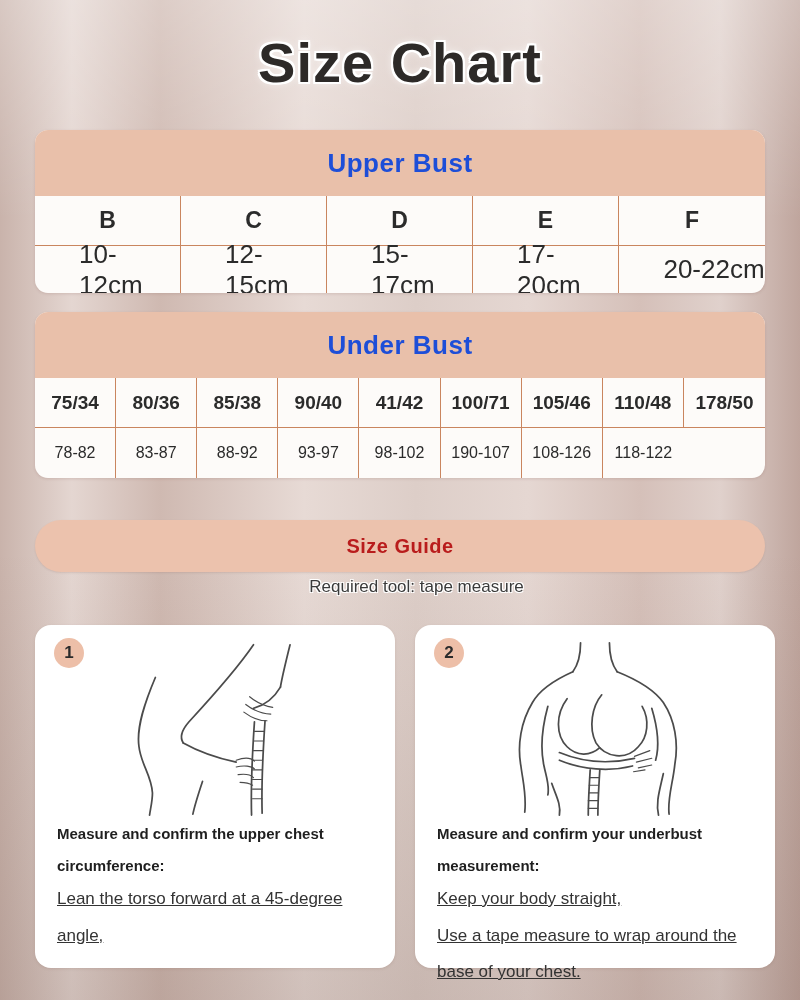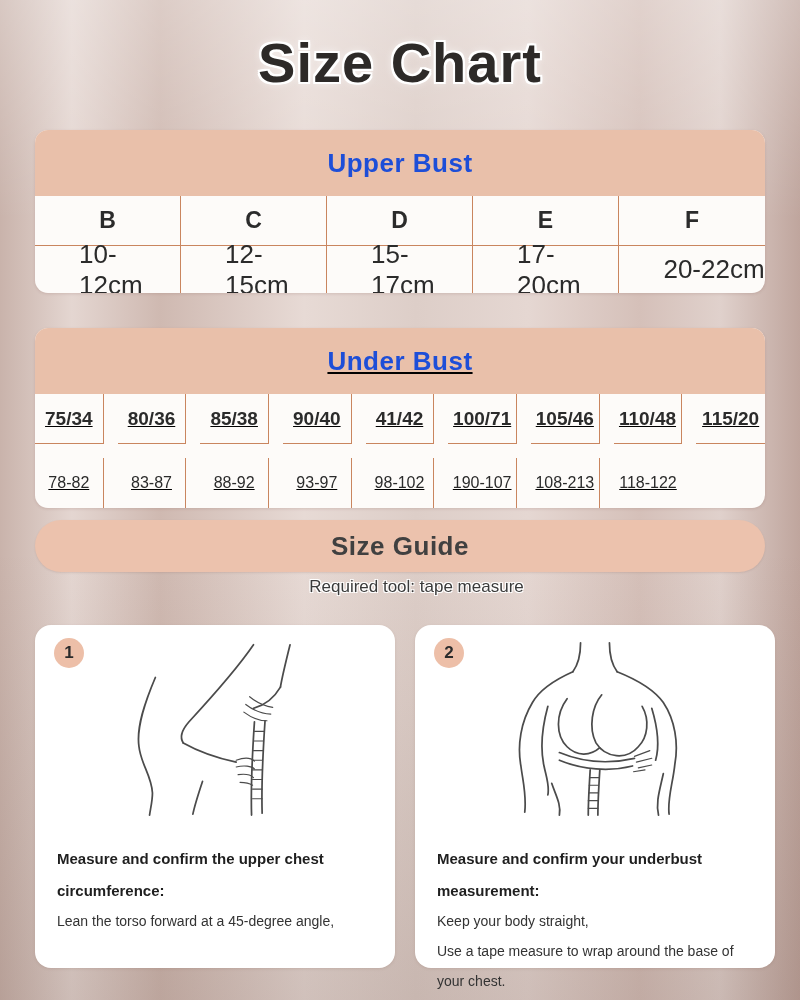--- a/index.html
+++ b/index.html
@@ -24,39 +24,39 @@
 
   .size-table {
     position:absolute; left:35px; width:730px; border-radius:13px; overflow:hidden;
     background:#fdfbf9; box-shadow:0 1px 3px rgba(120,80,70,.18);
   }
   .size-table .thead {
     height:66px; background:#e9c0aa; display:flex; align-items:center; justify-content:center;
     font-size:26px; font-weight:bold; color:#1d4ed8; letter-spacing:.5px;
   }
   .grid5 { display:grid; grid-template-columns:repeat(5,1fr); }
-  .grid9 { display:grid; grid-template-columns:repeat(9,1fr);gap:14px; }
+  .grid9 { display:grid; grid-template-columns:repeat(9,1fr); }
   .cell {
     display:flex; align-items:center; justify-content:center; color:#2b2b2b;
     border-right:1px solid #c9855f;
   }
   .cell.lastcol { border-right:none; }
   .cell.toprow { border-bottom:1px solid #c9855f; }
   .t1 .cell.toprow { height:50px; font-size:23px; font-weight:bold; }
   .t1 .cell.botrow { height:47px; font-size:26px;padding-left:44px; }
   .t2 .cell.toprow { height:50px; font-size:19px; font-weight:bold; }
   .t2 .cell.botrow { height:50px; font-size:16px; }
 
   #upper-table { top:130px; }
-  #under-table { top:328px;text-decoration:underline; }
+  #under-table { top:312px; }
 
   .pill {
     position:absolute; left:35px; top:520px; width:730px; height:52px; border-radius:26px;
     background:#ecc2ad; display:flex; align-items:center; justify-content:center;
-    font-size:26px; font-weight:bold; color:#404040; letter-spacing:.5px;
+    font-size:20px; font-weight:bold; color:#b91c1c; letter-spacing:.5px;
     box-shadow:0 1px 2px rgba(120,80,70,.15);
   }
   .subtitle {
     position:absolute; top:577px; left:0; width:100%; text-align:center;
     font-size:17px; color:#3a3a3a;
     text-shadow:-1px -1px 0 #fff,1px -1px 0 #fff,-1px 1px 0 #fff,1px 1px 0 #fff;
     padding-left:33px;
   }
 
   .card {
@@ -65,23 +65,23 @@
   }
   #card-1 { left:35px; }
   #card-2 { left:415px; }
   .badge {
     position:absolute; top:13px; left:19px; width:30px; height:30px; border-radius:50%;
     background:#edbfa8; display:flex; align-items:center; justify-content:center;
     font-size:17px; font-weight:bold; color:#2b2b2b;
   }
   .illus { position:absolute; top:14px; left:20px; width:320px; height:178px; }
   .illus svg { width:100%; height:100%; }
-  .card-text { position:absolute; top:210px; left:0; width:100%; padding:8px 22px 0 22px; }
+  .card-text { position:absolute; top:185px; left:0; width:100%; padding:8px 22px 0 22px; }
   .card-text .heading { font-size:15px; font-weight:bold; color:#1f1f1f; line-height:2.1; }
-  .card-text .line { font-size:14px; color:#333333; line-height:2.15; }
+  .card-text .line { font-size:17px; color:#333333; line-height:2.15;text-decoration:underline; }
 
   .sketch { stroke:#4b4b4b; stroke-width:1.8; fill:none; stroke-linecap:round; stroke-linejoin:round; }
   .sketch-thin { stroke:#4b4b4b; stroke-width:1.2; fill:none; stroke-linecap:round; }
 </style>
 </head>
 <body>
 
 <div class="page">
 
   <div class="title">Size Chart</div>
@@ -106,28 +106,28 @@
     <div class="thead">Under Bust</div>
     <div class="grid9">
       <div class="cell toprow">75/34</div>
       <div class="cell toprow">80/36</div>
       <div class="cell toprow">85/38</div>
       <div class="cell toprow">90/40</div>
       <div class="cell toprow">41/42</div>
       <div class="cell toprow">100/71</div>
       <div class="cell toprow">105/46</div>
       <div class="cell toprow">110/48</div>
-      <div class="cell toprow lastcol">115/20</div>
+      <div class="cell toprow lastcol">178/50</div>
       <div class="cell botrow">78-82</div>
       <div class="cell botrow">83-87</div>
       <div class="cell botrow">88-92</div>
       <div class="cell botrow">93-97</div>
       <div class="cell botrow">98-102</div>
       <div class="cell botrow">190-107</div>
-      <div class="cell botrow">108-213</div>
+      <div class="cell botrow">108-126</div>
       <div class="cell botrow lastcol">118-122</div>
     </div>
   </div>
 
   <div class="pill">Size Guide</div>
   <div class="subtitle">Required tool: tape measure</div>
 
   <div class="card" id="card-1">
     <div class="badge">1</div>
     <div class="illus">

